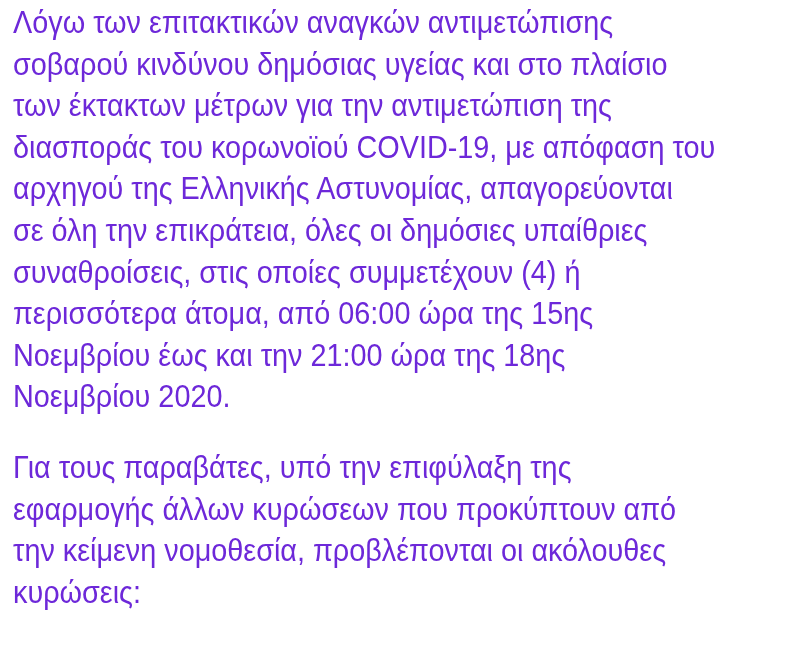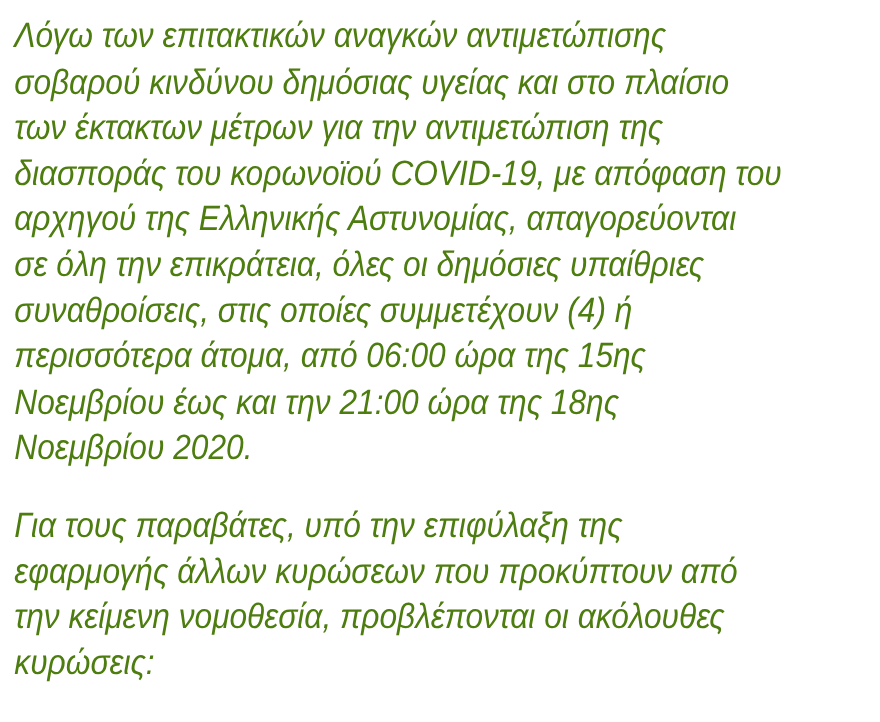--- a/index.html
+++ b/index.html
@@ -7,23 +7,22 @@
     padding: 0;
     background: #ffffff;
   }
   body {
     width: 800px;
     height: 656px;
     overflow: hidden;
     font-family: "Liberation Sans", sans-serif;
   }
   .doc {
-    padding: 12px 0 0 13px;
-    color: #4d7c0f;
-    font-style: italic;
+    padding: 2px 0 0 13px;
+    color: #6d28d9;
   }
   .para {
     margin: 0 0 29px 0;
     transform: scaleX(0.90);
     transform-origin: left top;
   }
   .line {
     font-size: 32px;
     line-height: 41.6px;
     white-space: nowrap;

